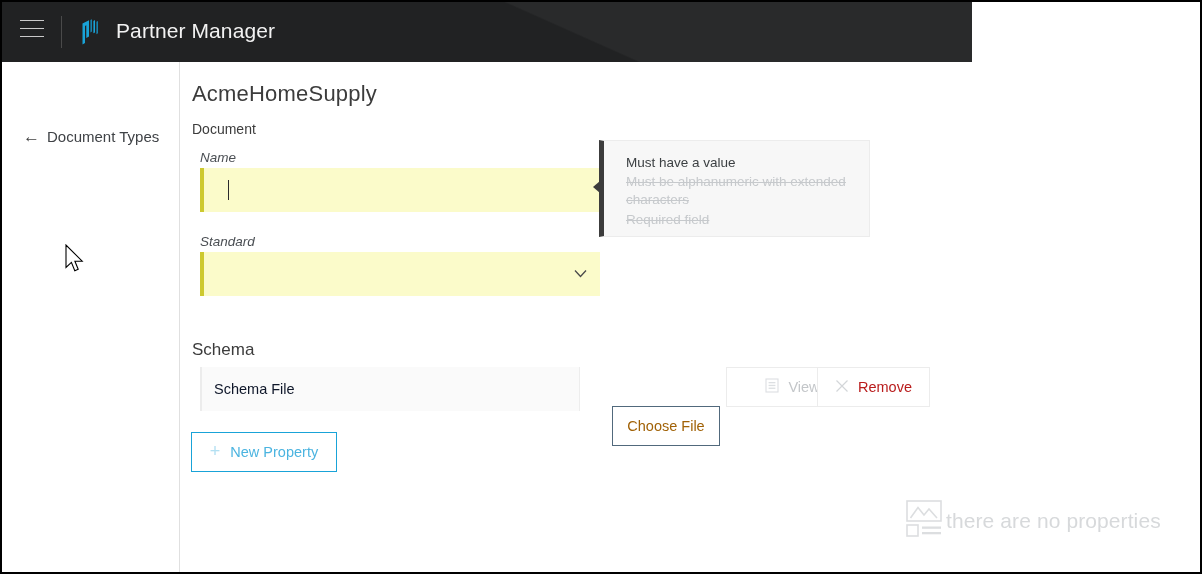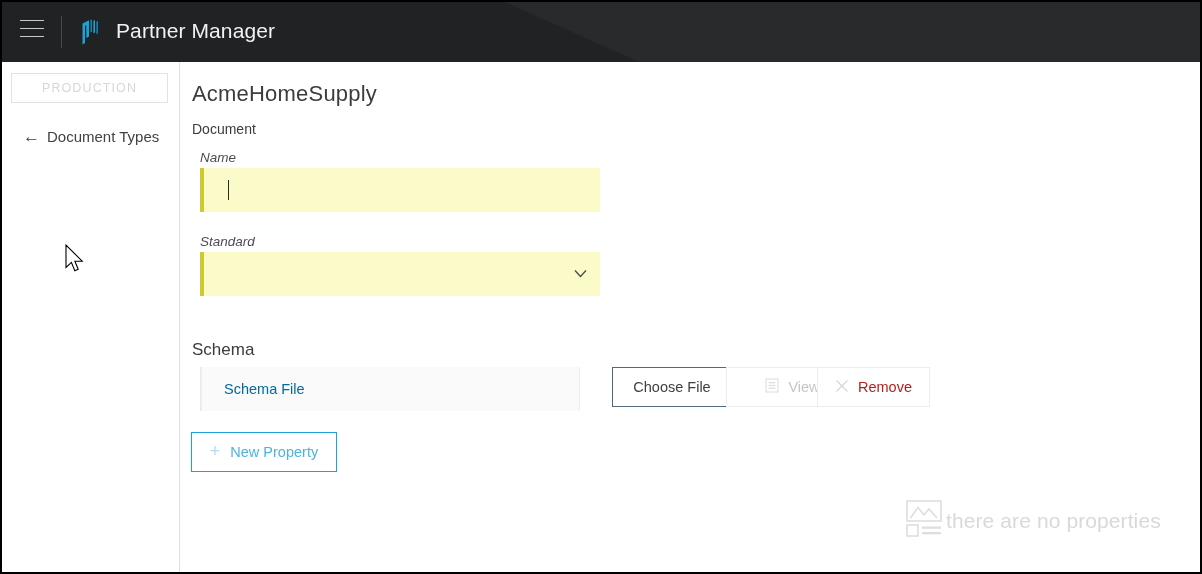--- a/index.html
+++ b/index.html
@@ -20,21 +20,21 @@
     width: 1198px;
     height: 570px;
     background: #ffffff;
     overflow: hidden;
   }
 
   
   #header {
     position: absolute;
     left: 0; top: 0;
-    width: 1198px;
+    width: 970px;
     height: 60px;
     background: #1c1c1c;
     overflow: hidden;
   }
   #header-diagonal {
     position: absolute;
     left: 0; top: 0;
     width: 1198px;
     height: 60px;
     background: linear-gradient(
@@ -271,42 +271,43 @@
     top: 305px;
     width: 380px;
     height: 44px;
     background: #fafafa;
     border: none;
     border-left: 2px solid #ececec;
     border-right: 1px solid #ededed;
     box-sizing: border-box;
     display: flex;
     align-items: center;
-    padding-left: 22px;
+    padding-left: 12px;
     font-size: 14.5px;
-    color: #0369a1;
+    color: #0f172a;
   }
   .schema-btn {
     position: absolute;
     top: 305px;
     height: 40px;
     box-sizing: border-box;
     display: flex;
     align-items: center;
     justify-content: center;
     gap: 9px;
     font-size: 14.5px;
     background: #fff;
   }
   #choose-file-btn {
     left: 432px;
-    width: 120px;
+    width: 108px;
     border: 1px solid #51697c;
-    color: #404040;
+    color: #a16207;
     cursor: pointer;
+    margin-top: 39px;
   }
   #view-btn {
     left: 546px;
     width: 97px;
     border: 1px solid #ececec;
     color: #c3c6c9;
     cursor: default;
     padding-left: 36px;
   }
   #remove-btn {
@@ -379,23 +380,20 @@
         <path d="M15.4 3.0 L17.0 2.2 L17.0 14.5 L15.4 15.4 Z" fill="#1883ad"></path>
         <path d="M18.4 3.9 L20.0 3.1 L20.0 15.4 L18.4 16.3 Z" fill="#19a3d8"></path>
         <path d="M21.4 4.8 L23.0 4.0 L23.0 16.3 L21.4 17.2 Z" fill="#1883ad"></path>
       </svg>
     </div>
 
     <div id="app-title">Partner Manager</div>
   </div>
 
   <div id="sidebar">
-    <div id="env-button">
-      <span>PRODUCTION</span>
-    </div>
 
     <div id="back-link">
       <span id="back-arrow">←</span>
       <span id="back-label">Document Types</span>
     </div>
 
     <div id="mouse-cursor">
       <svg width="22" height="32" viewBox="0 0 22 32">
         <path d="M1,1 L1,23.5 L6.4,18.4 L9.8,26.8 L13.2,25.3 L9.9,17.2 L17.2,17.2 Z" fill="#ffffff" stroke="#000000" stroke-width="1.1" stroke-linejoin="miter"></path>
       </svg>
@@ -406,20 +404,26 @@
 
     <div id="partner-title">AcmeHomeSupply</div>
 
     <div id="document-section-title">Document</div>
 
     <div class="field-label" id="name-label">Name</div>
     <div class="yellow-input" id="name-input">
       <div id="name-caret"></div>
     </div>
 
+    <div id="validation-tooltip">
+      <div id="tooltip-arrow"></div>
+      <div class="tooltip-msg active" id="tooltip-msg-1">Must have a value</div>
+      <div class="tooltip-msg done" id="tooltip-msg-2">Must be alphanumeric with extended characters</div>
+      <div class="tooltip-msg done" id="tooltip-msg-3">Required field</div>
+    </div>
 
     <div class="field-label" id="standard-label">Standard</div>
     <div class="yellow-input" id="standard-select">
       <span id="standard-chevron">
         <svg width="15" height="15" viewBox="0 0 15 15">
           <path d="M2,4.5 L7.5,10.5 L13,4.5" fill="none" stroke="#4a4a4a" stroke-width="1.3"></path>
         </svg>
       </span>
     </div>
 

